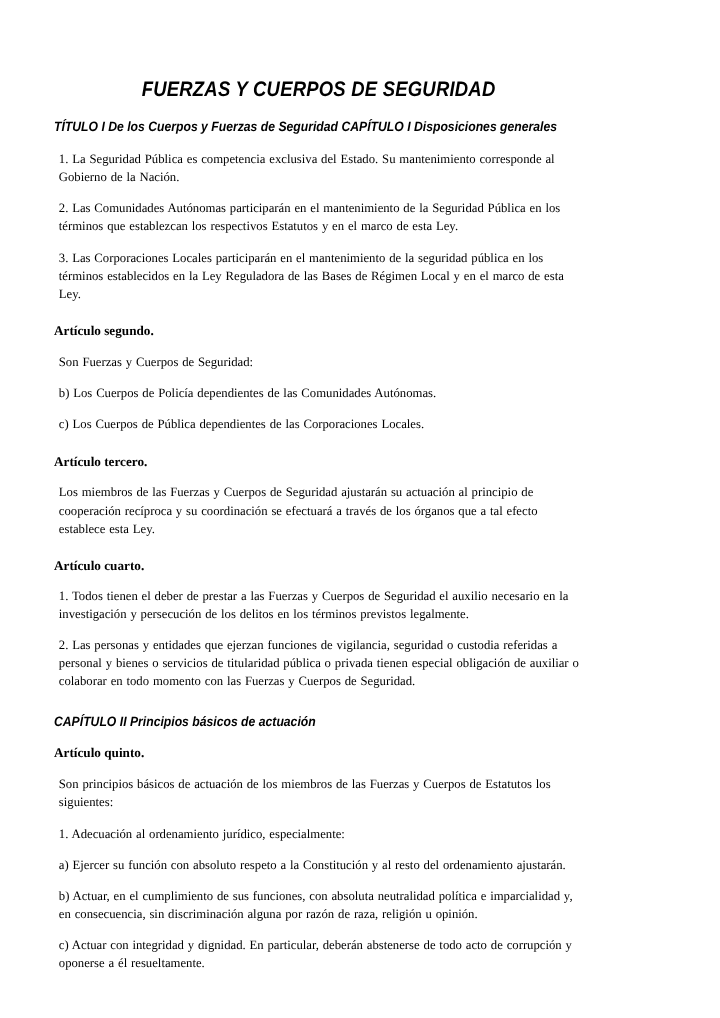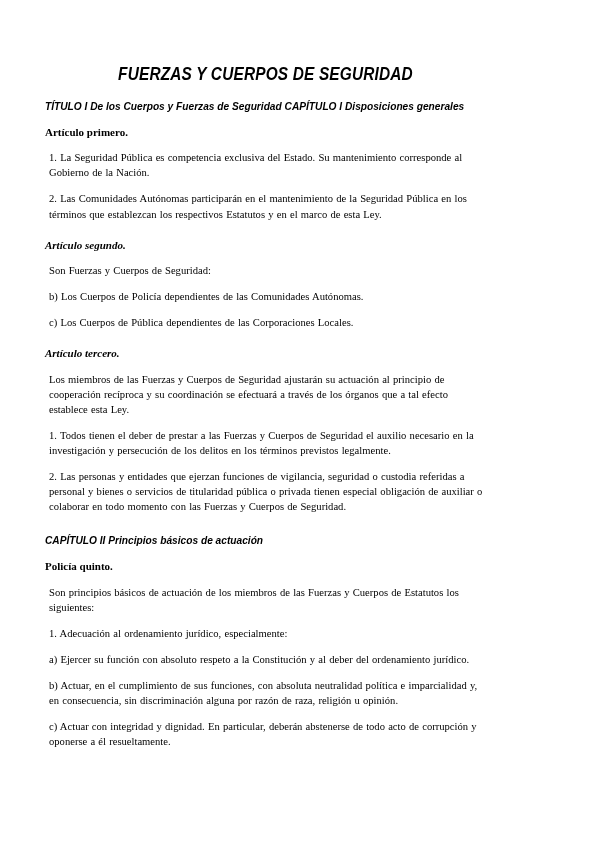--- a/index.html
+++ b/index.html
@@ -53,21 +53,20 @@
   }
   .article-heading {
     font-family: "Liberation Serif", "DejaVu Serif", serif;
     font-weight: bold;
     font-size: 11px;
     line-height: 1.25;
     margin: 0 0 11px 0;
   }
   .article-heading.spaced-above {
     margin-top: 17px;
-    font-style: italic;
   }
   
   p.body-par {
     font-family: "Liberation Serif", "DejaVu Serif", serif;
     font-size: 10.6px;
     line-height: 1.42;
     text-align: left;
     margin: 0 0 11px 4px;
     word-spacing: 0.55px;
   }
@@ -77,53 +76,54 @@
 </style>
 </head>
 <body>
 
 <div class="page">
 
   <h1 class="doc-title">FUERZAS Y CUERPOS DE SEGURIDAD</h1>
 
   <div class="section-heading">TÍTULO I De los Cuerpos y Fuerzas de Seguridad CAPÍTULO I Disposiciones generales</div>
 
-  <div class="article-heading">Artículo primero.</div>
 
   <p class="body-par">1. La Seguridad Pública es competencia exclusiva del Estado. Su mantenimiento corresponde al Gobierno de la Nación.</p>
 
   <p class="body-par">2. Las Comunidades Autónomas participarán en el mantenimiento de la Seguridad Pública en los términos que establezcan los respectivos Estatutos y en el marco de esta Ley.</p>
 
+  <p class="body-par">3. Las Corporaciones Locales participarán en el mantenimiento de la seguridad pública en los términos establecidos en la Ley Reguladora de las Bases de Régimen Local y en el marco de esta Ley.</p>
 
 
   <div class="article-heading spaced-above">Artículo segundo.</div>
 
   <p class="body-par">Son Fuerzas y Cuerpos de Seguridad:</p>
 
 
   <p class="body-par">b) Los Cuerpos de Policía dependientes de las Comunidades Autónomas.</p>
 
   <p class="body-par">c) Los Cuerpos de Pública dependientes de las Corporaciones Locales.</p>
 
   <div class="article-heading spaced-above">Artículo tercero.</div>
 
   <p class="body-par">Los miembros de las Fuerzas y Cuerpos de Seguridad ajustarán su actuación al principio de cooperación recíproca y su coordinación se efectuará a través de los órganos que a tal efecto establece esta Ley.</p>
 
+  <div class="article-heading spaced-above">Artículo cuarto.</div>
 
   <p class="body-par">1. Todos tienen el deber de prestar a las Fuerzas y Cuerpos de Seguridad el auxilio necesario en la investigación y persecución de los delitos en los términos previstos legalmente.</p>
 
   <p class="body-par">2. Las personas y entidades que ejerzan funciones de vigilancia, seguridad o custodia referidas a personal y bienes o servicios de titularidad pública o privada tienen especial obligación de auxiliar o colaborar en todo momento con las Fuerzas y Cuerpos de Seguridad.</p>
 
   <div class="section-heading spaced-above">CAPÍTULO II Principios básicos de actuación</div>
 
-  <div class="article-heading">Policía quinto.</div>
+  <div class="article-heading">Artículo quinto.</div>
 
   <p class="body-par">Son principios básicos de actuación de los miembros de las Fuerzas y Cuerpos de Estatutos los siguientes:</p>
 
   <p class="body-par">1. Adecuación al ordenamiento jurídico, especialmente:</p>
 
-  <p class="body-par">a) Ejercer su función con absoluto respeto a la Constitución y al deber del ordenamiento jurídico.</p>
+  <p class="body-par">a) Ejercer su función con absoluto respeto a la Constitución y al resto del ordenamiento ajustarán.</p>
 
   <p class="body-par">b) Actuar, en el cumplimiento de sus funciones, con absoluta neutralidad política e imparcialidad y, en consecuencia, sin discriminación alguna por razón de raza, religión u opinión.</p>
 
   <p class="body-par">c) Actuar con integridad y dignidad. En particular, deberán abstenerse de todo acto de corrupción y oponerse a él resueltamente.</p>
 
 </div>
 
 </body></html>

